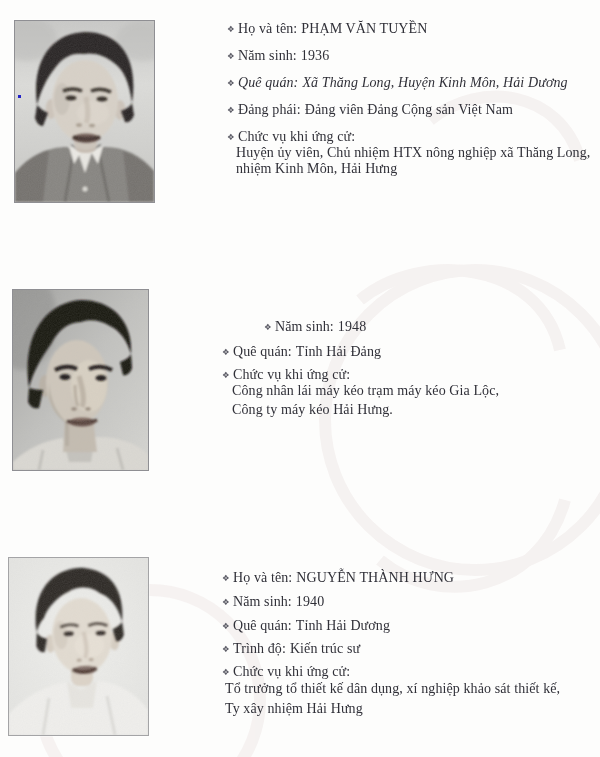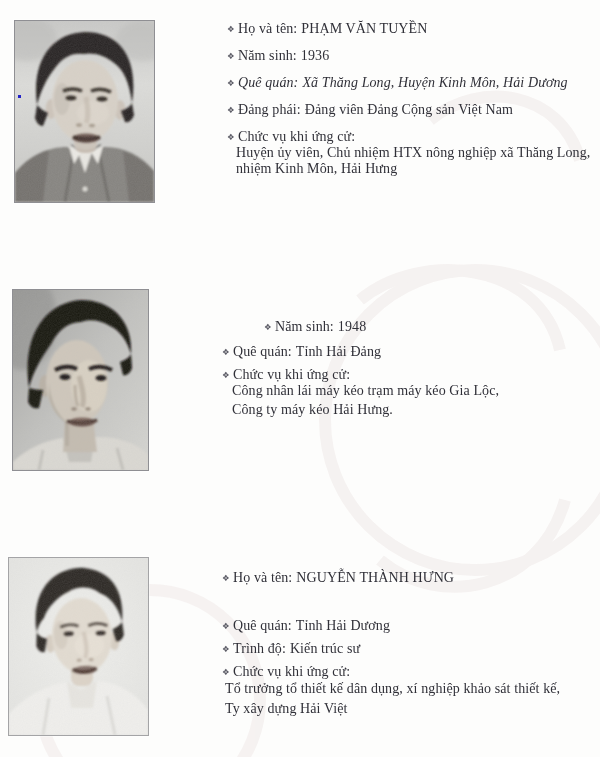--- a/index.html
+++ b/index.html
@@ -229,20 +229,21 @@
             <ellipse cx="81" cy="102" rx="2.5" ry="1.6" fill="#a29485" opacity="0.8"></ellipse>
             <ellipse cx="74" cy="112" rx="12" ry="4" fill="#5f4840" opacity="0.75"></ellipse>
             <path d="M62 111 Q74 117 86 111" stroke="#4a362f" stroke-width="3.5" fill="none"></path>
           </g>
         </g>
         <rect width="139" height="177" filter="url(#gr3)" opacity="0.3"></rect>
       </svg>
     </div>
 
     <div class="line" style="left:222px; top:561px;"><span class="bullet">❖</span><span class="lab">Họ và tên:</span><span class="val">NGUYỄN THÀNH HƯNG</span></div>
+    <div class="line" style="left:222px; top:585px;"><span class="bullet">❖</span><span class="lab">Năm sinh:</span><span class="val">1940</span></div>
     <div class="line" style="left:222px; top:632px;"><span class="bullet">❖</span><span class="lab">Trình độ:</span><span class="val">Kiến trúc sư</span></div>
     <div class="line" style="left:222px; top:609px;"><span class="bullet">❖</span><span class="lab">Quê quán:</span><span class="val">Tỉnh Hải Dương</span></div>
     <div class="line" style="left:222px; top:655px;"><span class="bullet">❖</span><span class="lab">Chức vụ khi ứng cử:</span></div>
     <div class="line" style="left:225px; top:672px;"><span class="txt">Tổ trưởng tổ thiết kế dân dụng, xí nghiệp khảo sát thiết kế,</span></div>
-    <div class="line" style="left:225px; top:692px;"><span class="txt">Ty xây dựng Hải Việt</span></div>
+    <div class="line" style="left:225px; top:692px;"><span class="txt">Ty xây nhiệm Hải Hưng</span></div>
   </section>
 
 </div>
 
 </body></html>

